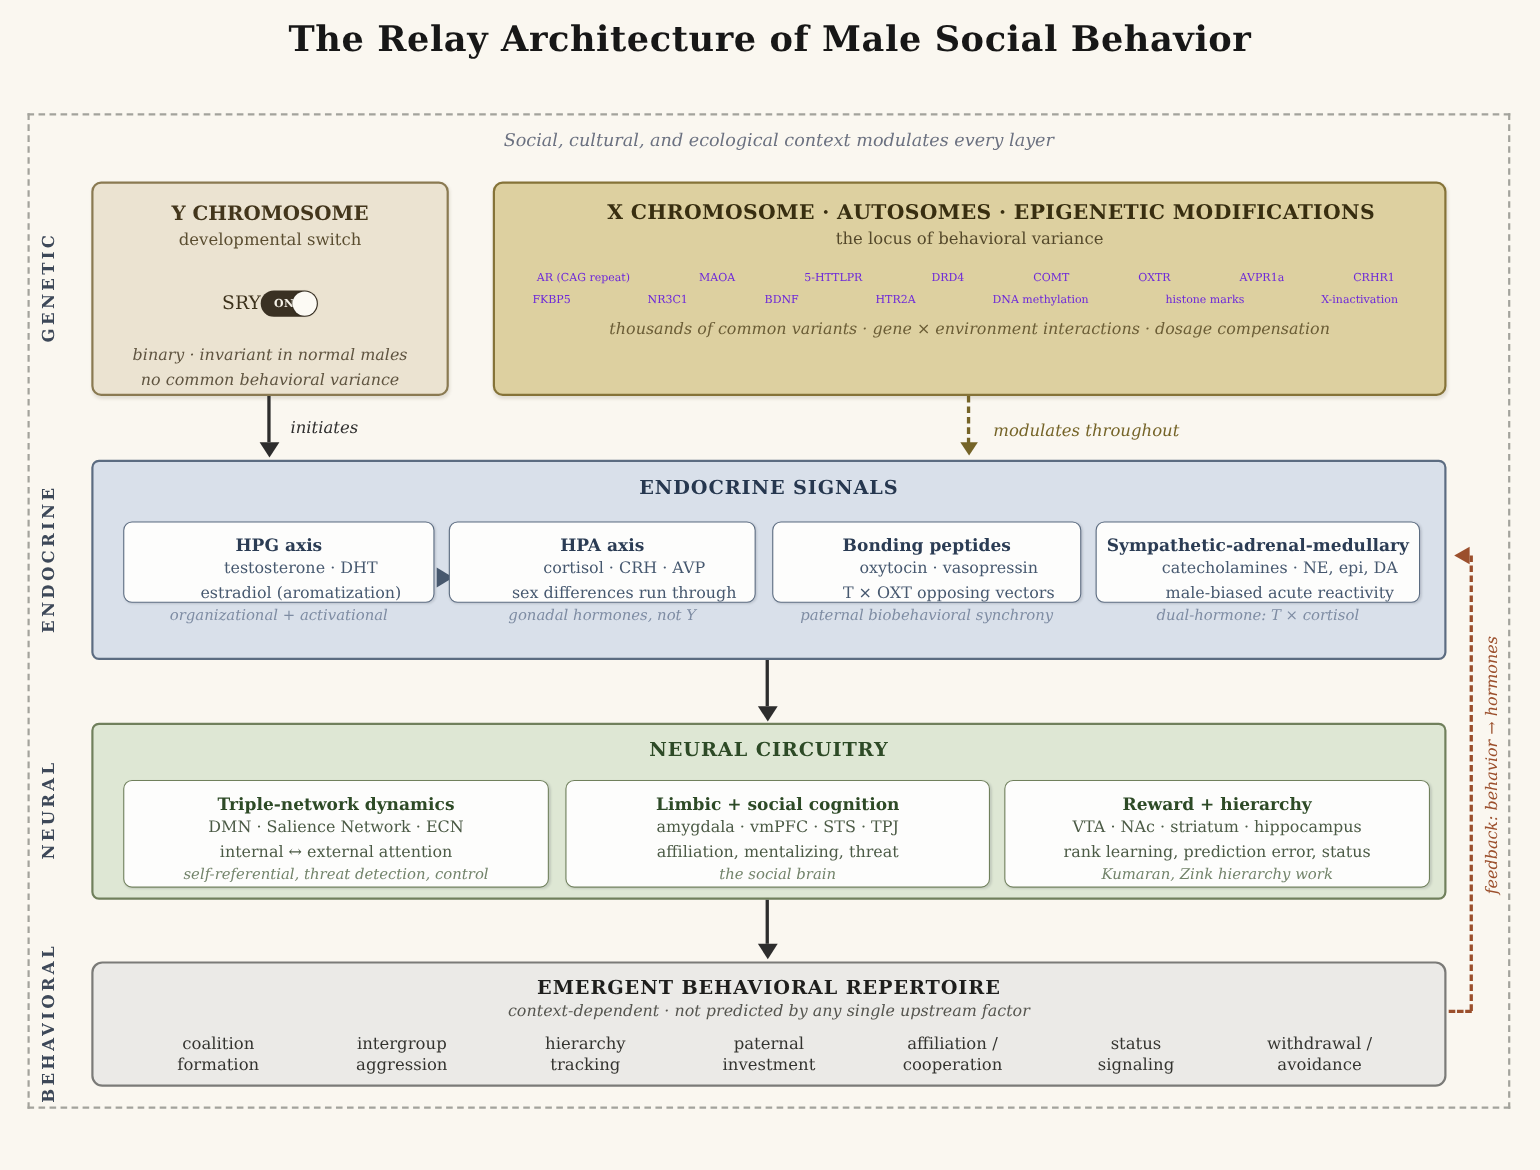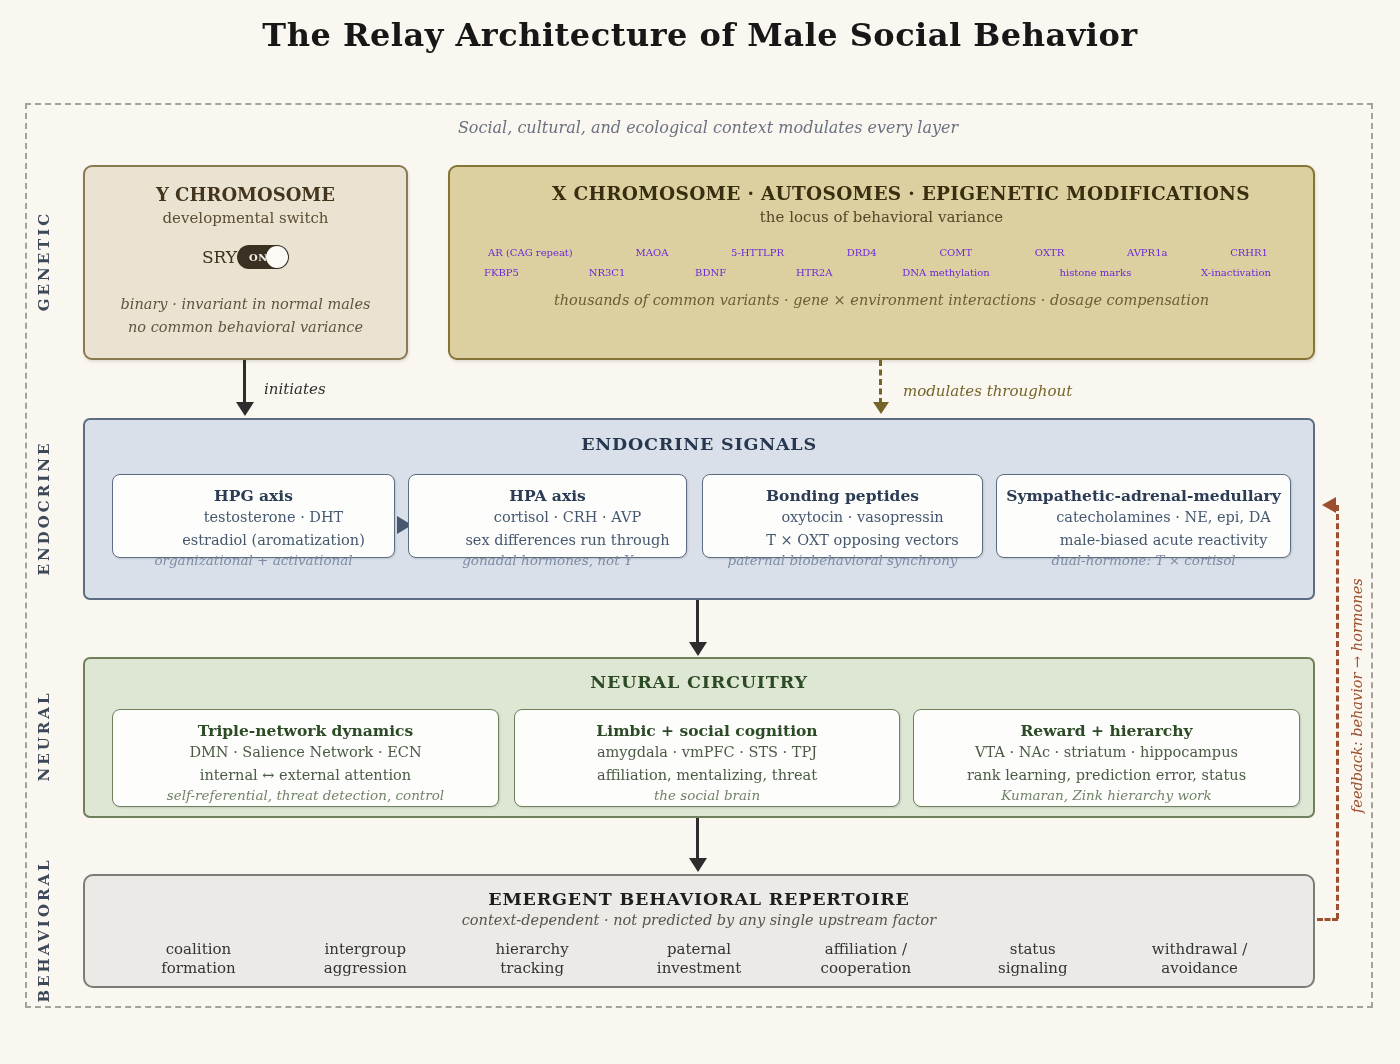--- a/index.html
+++ b/index.html
@@ -19,21 +19,21 @@
 
   .layer-label { width:200px; text-align:center; transform:rotate(-90deg);
     font-weight:700; font-size:15px; letter-spacing:3px; color:#3d4858; white-space:nowrap; }
 
   
   .ybox { left:83px; top:165px; width:325px; height:195px; background:#ebe3d1;
     border:2px solid #8a7a52; border-radius:9px; text-align:center;
     box-shadow:1px 2px 3px rgba(60,50,20,.12); }
   .ybox .bx-title { margin-top:17px; font-size:18px; font-weight:700; color:#43361c; }
   .ybox .bx-sub { margin-top:4px; font-size:15px; color:#5a4d30; }
-  .sry-row { margin-top:18px; display:flex; align-items:center; justify-content:center; gap:0; }
+  .sry-row { margin-top:37px; display:flex; align-items:center; justify-content:center; gap:0; }
   .sry-label { font-size:17px; color:#3c311b; }
   .toggle { position:relative; width:52px; height:24px; background:#3a3123; border-radius:12px;
     display:flex; align-items:center; cursor:pointer; }
   .toggle-on { color:#f6f2e8; font-size:10px; font-weight:700; letter-spacing:.5px; margin-left:12px; }
   .toggle-knob { position:absolute; right:1px; top:1px; width:22px; height:22px;
     background:#fcfaf4; border-radius:50%; box-shadow:0 0 2px rgba(0,0,0,.4); }
   .ybox .bx-note { margin-top:24px; font-style:italic; font-size:14.5px; color:#5f5440; line-height:23px; }
 
   .xbox { left:448px; top:165px; width:867px; height:195px; background:#ddd0a0;
     border:2px solid #857338; border-radius:9px; text-align:center;
@@ -60,21 +60,21 @@
   .panel-title { text-align:center; font-weight:700; letter-spacing:.8px; }
   .card { position:absolute; background:#fdfdfc; border-radius:8px; text-align:center;
     box-shadow:1px 1px 2px rgba(40,50,60,.15); }
   .card .c-title { margin-top:11px; font-size:15.5px; font-weight:700; }
   .card .c-line { margin-top:2px; font-size:14.5px; line-height:21px; }
   .card .c-note { margin-top:1px; font-style:italic; font-size:13.5px; }
 
   .endo-panel { left:83px; top:418px; width:1232px; height:182px; background:#d9e0ea;
     border:2px solid #5c6c81; }
   .endo-panel .panel-title { margin-top:14px; font-size:17.5px; color:#26374f; }
-  .endo-card { border:1.5px solid #5c6c81; height:84px; top:54px; }
+  .endo-card { border:1.5px solid #5c6c81; height:74px; top:54px; }
   .endo-card .c-title { color:#2b3c54; }
   .endo-card .c-line { color:#46586f;padding-left:40px; }
   .endo-card .c-note { color:#7e8ca3; }
   .hpg-tri { left:312px; top:96px; width:0; height:0; border-top:9px solid transparent;
     border-bottom:9px solid transparent; border-left:15px solid #47586e; }
 
   .neural-panel { left:83px; top:657px; width:1232px; height:161px; background:#dee7d4;
     border:2px solid #70805c; }
   .neural-panel .panel-title { margin-top:13px; font-size:17.5px; color:#2d4a26; }
   .neural-card { border:1.5px solid #70805c; height:98px; top:50px; }

